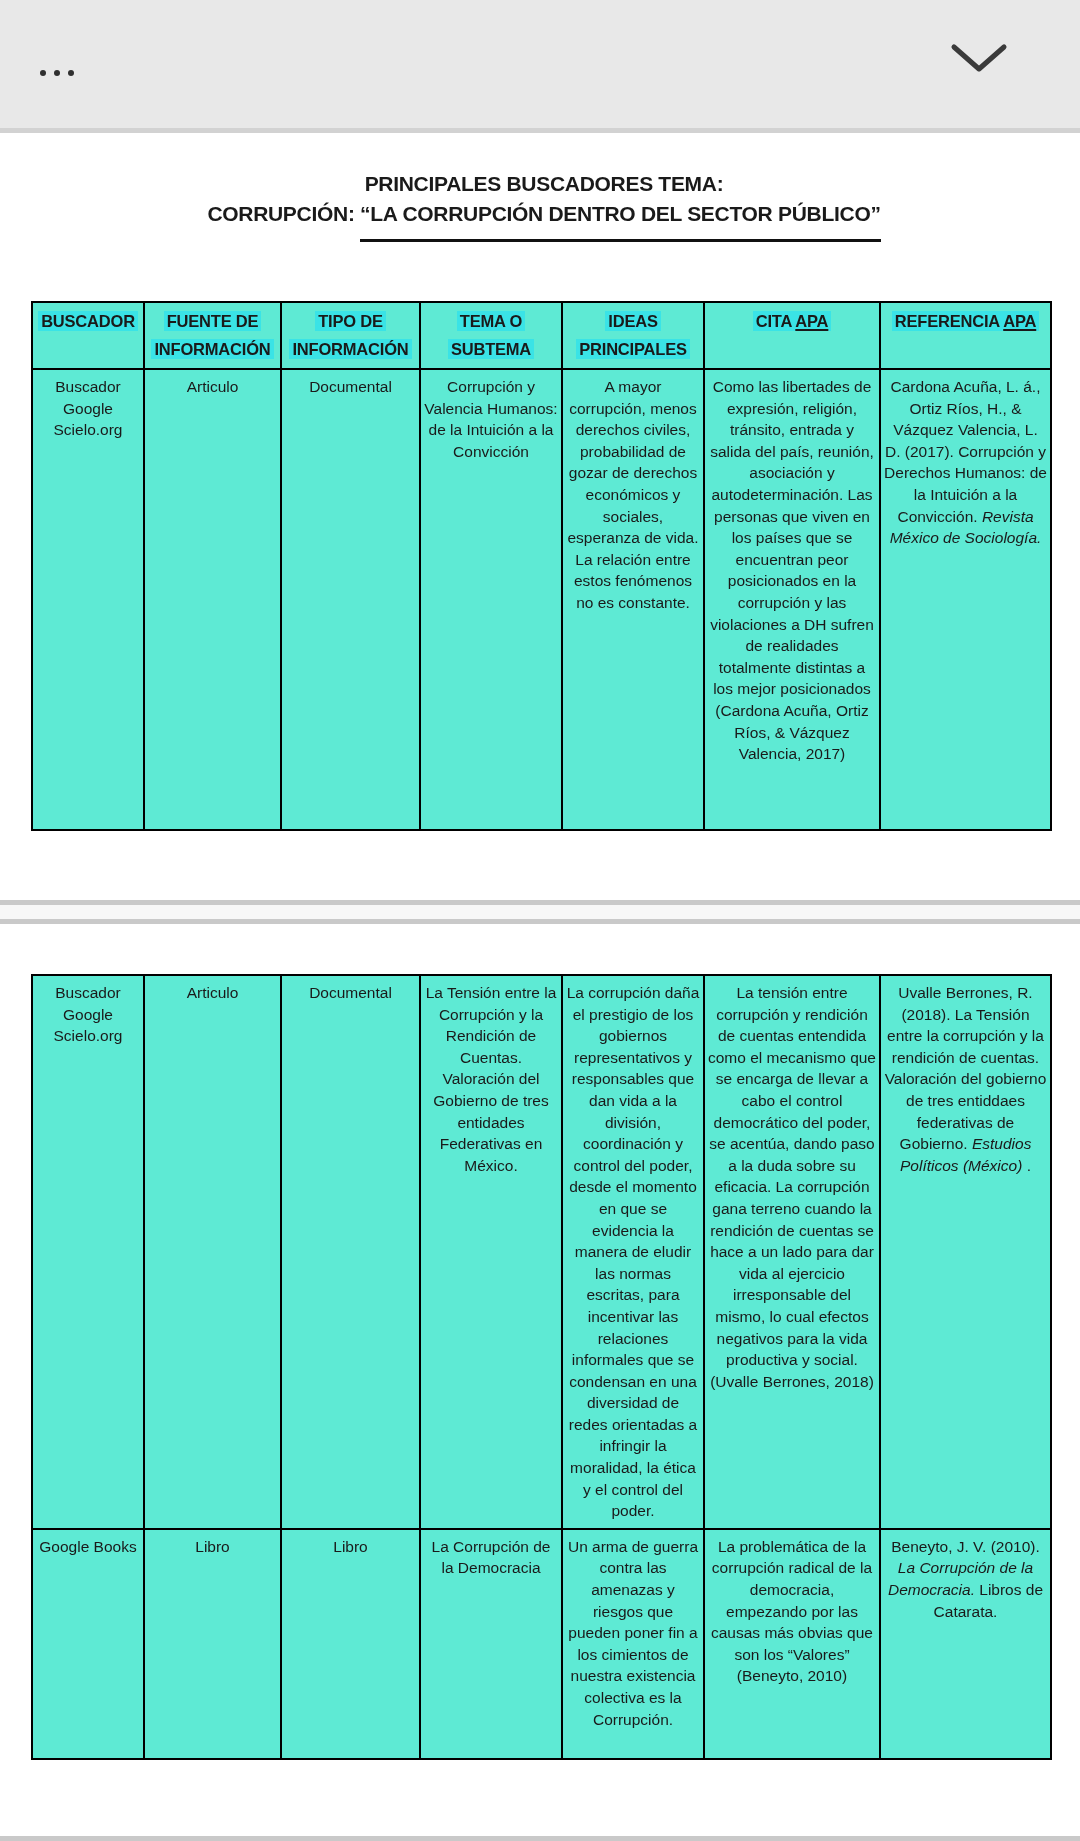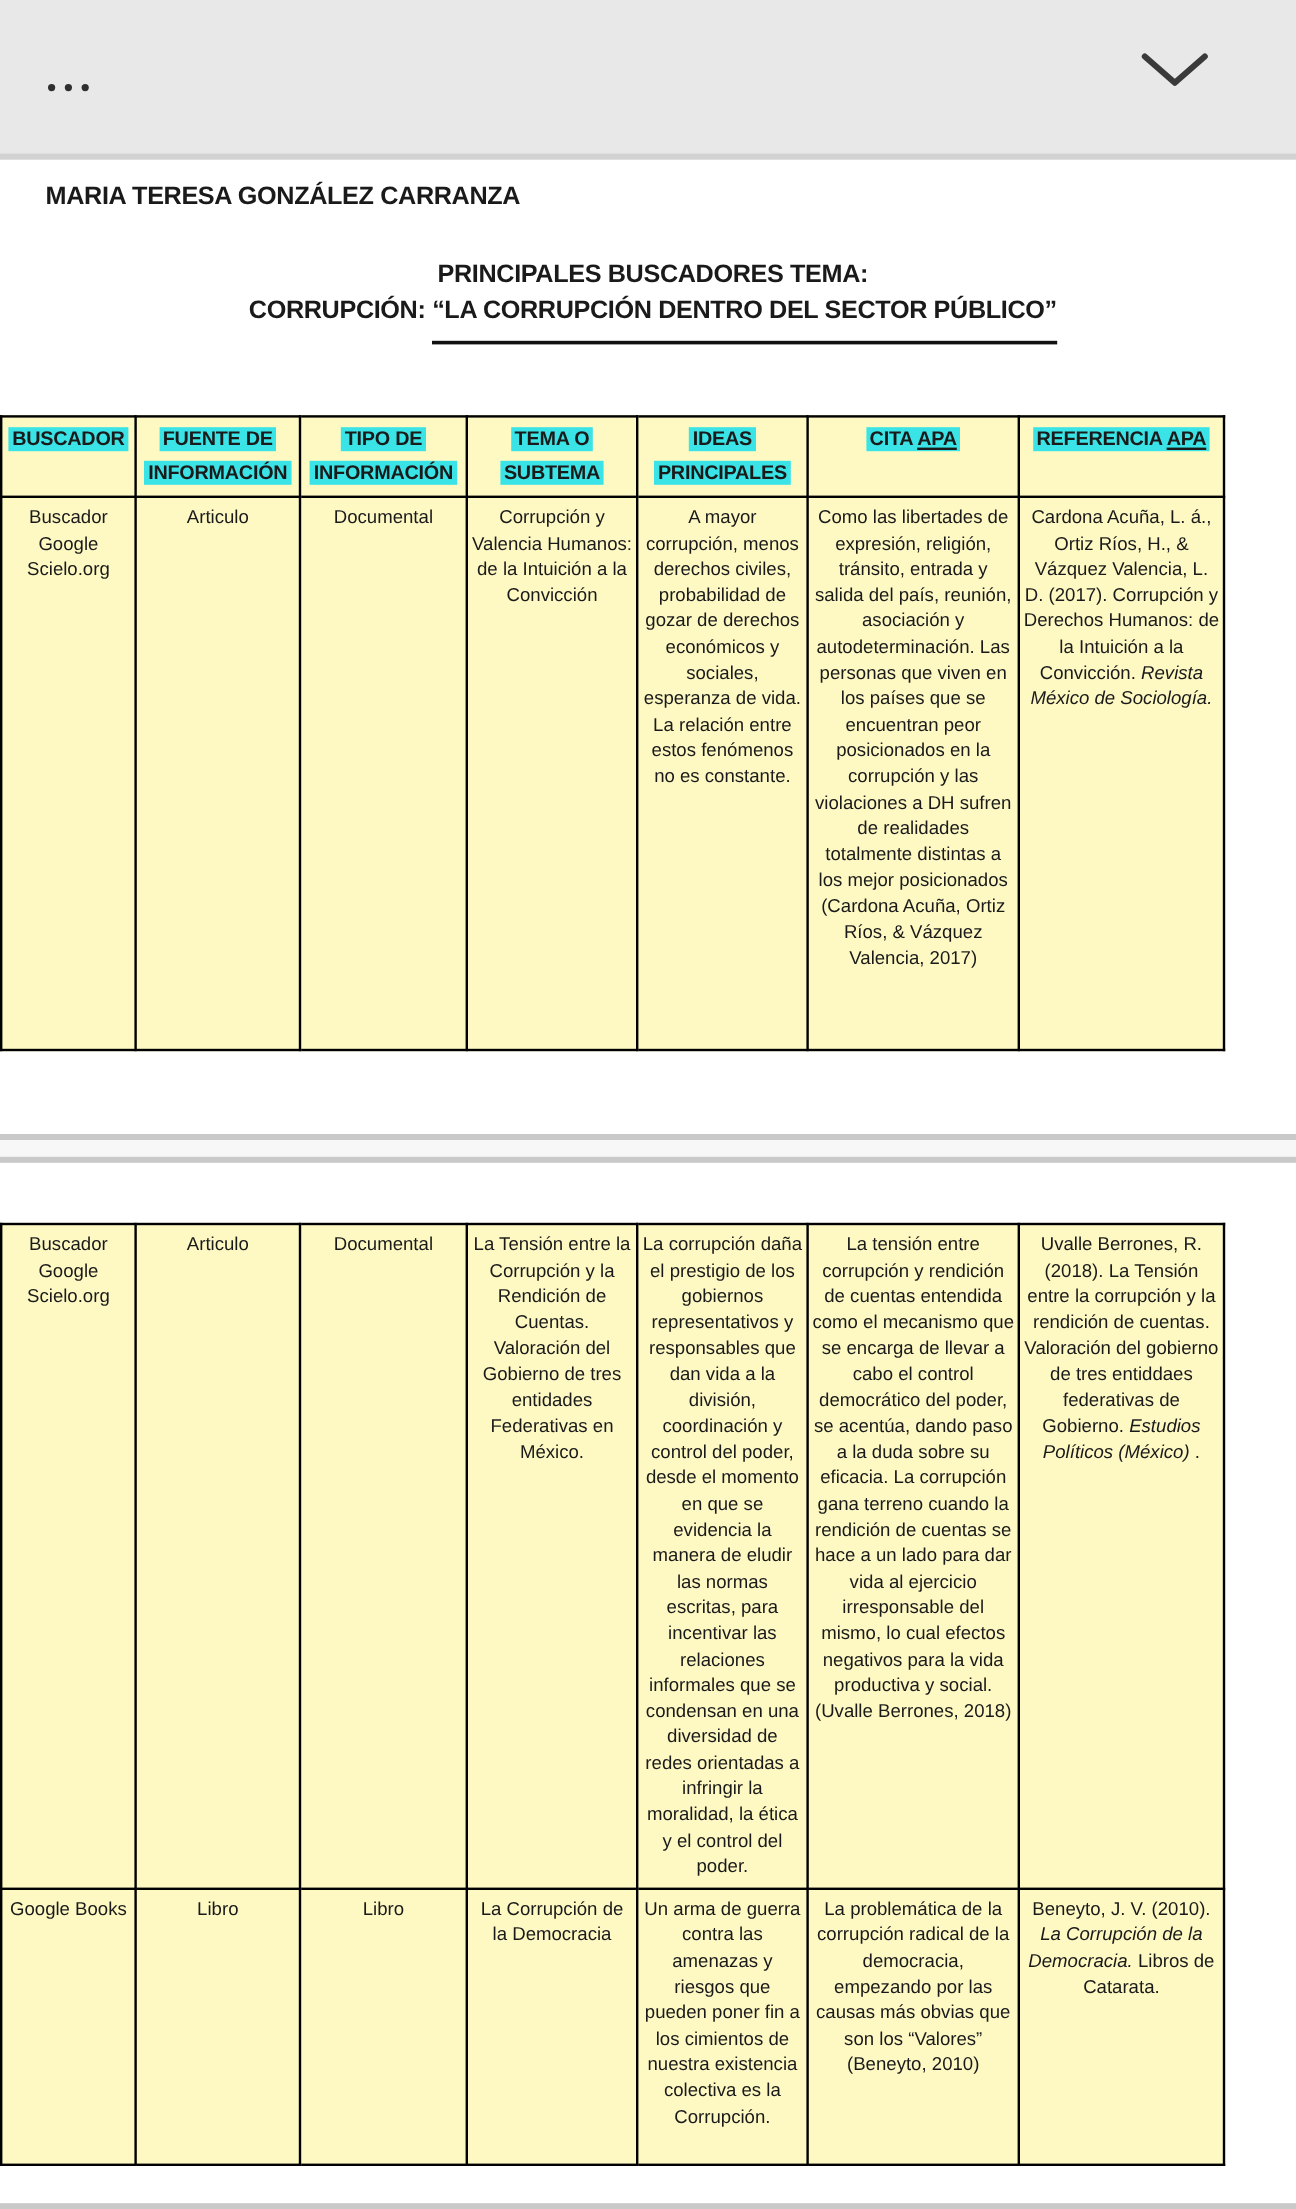--- a/index.html
+++ b/index.html
@@ -32,21 +32,22 @@
   .h-left  { font-weight:bold; font-size:21px; line-height:29px; letter-spacing:-0.3px; }
   .h-center{ font-weight:bold; font-size:21px; line-height:30px; letter-spacing:-0.3px; text-align:center; }
   .h-gap   { margin-top:36px; }
   .uline   { border-bottom:3px solid #111; padding-bottom:14px; }
 
   
   table {
     border-collapse:collapse;
     table-layout:fixed;
     width:1019px;
-    background:#fef9c3;
+    margin-left:31px;
+    background:#5eead4;
   }
   #table1 { margin-top:72px; }
   #table2 { margin-top:50px; }
   col.c1{width:112px} col.c2{width:137px} col.c3{width:139px} col.c4{width:142px}
   col.c5{width:142px} col.c6{width:176px} col.c7{width:171px}
   th, td {
     border:2px solid #000;
     vertical-align:top;
     text-align:center;
     overflow:hidden;
@@ -86,21 +87,20 @@
       <i></i>
       <i></i>
     </div>
   <svg class="chevron" width="58" height="34" viewBox="0 0 58 34">
     <polyline points="4,5 29,27 54,5" fill="none" stroke="#3a3a3a" stroke-width="5" stroke-linecap="round" stroke-linejoin="round"></polyline>
   </svg>
 </header>
 
 <main>
   <div class="doc-head">
-    <p class="h-left">MARIA TERESA GONZÁLEZ CARRANZA</p>
     <p class="h-center h-gap">PRINCIPALES BUSCADORES TEMA:</p>
     <p class="h-center"><span>CORRUPCIÓN: </span><span class="uline">“LA CORRUPCIÓN DENTRO DEL SECTOR PÚBLICO”</span></p>
   </div>
 
   <table id="table1">
     <colgroup>
         <col class="c1">
         <col class="c2">
         <col class="c3">
         <col class="c4">

